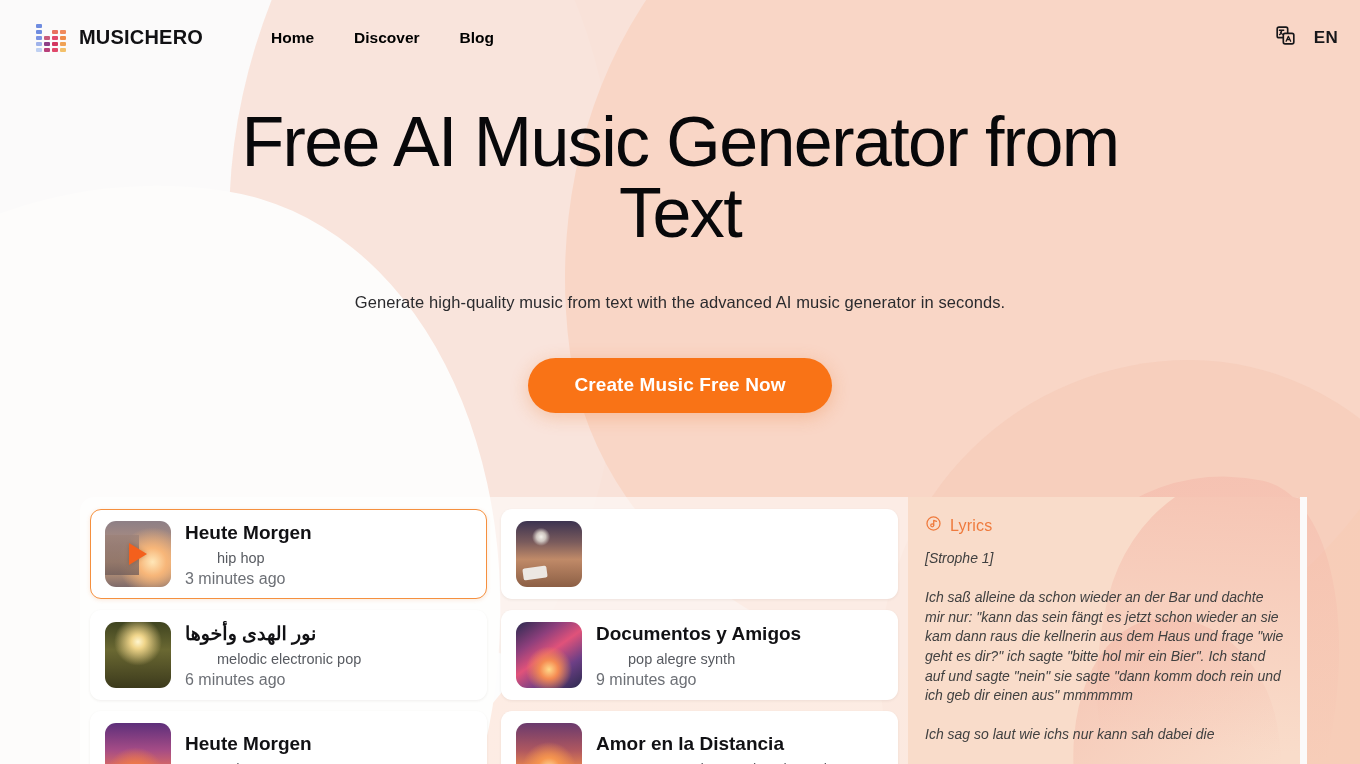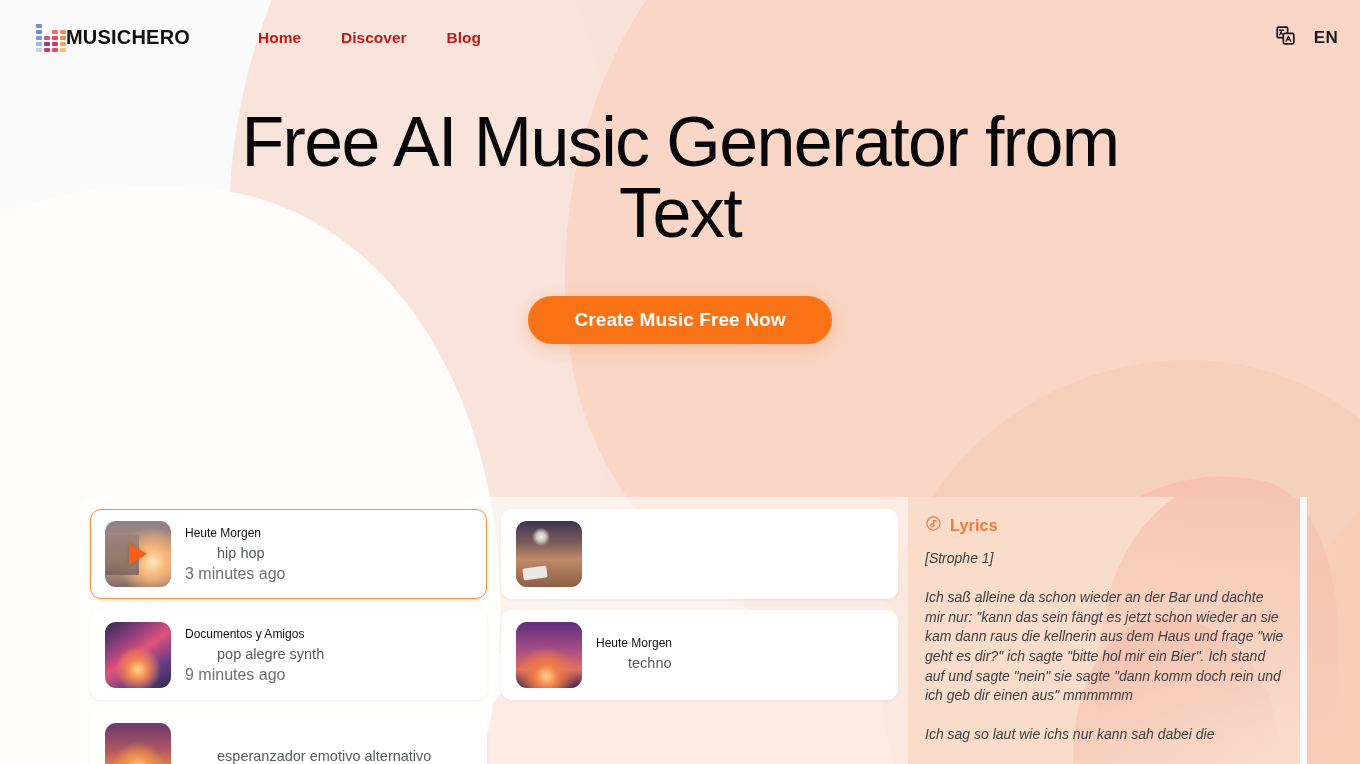--- a/index.html
+++ b/index.html
@@ -95,20 +95,21 @@
     position: relative;
     z-index: 5;
     height: 75px;
     display: flex;
     align-items: center;
     padding: 0 22px 0 36px;
   }
   .brand {
     display: flex;
     align-items: center;
+    gap: 13px;
     cursor: pointer;
   }
   .logo-grid {
     display: grid;
     grid-template-columns: repeat(4, 6px);
     grid-template-rows: repeat(5, 4px);
     gap: 2px;
     width: 30px;
   }
   .logo-grid i { display: block; border-radius: 1px; background: transparent; }
@@ -120,21 +121,21 @@
   }
   .nav {
     display: flex;
     align-items: center;
     gap: 40px;
     margin-left: 68px;
   }
   .nav a {
     font-size: 15.5px;
     font-weight: 600;
-    color: #b91c1c;
+    color: #000000;
     text-decoration: none;
     cursor: pointer;
   }
   .header-right {
     margin-left: auto;
     display: flex;
     align-items: center;
     gap: 18px;
     cursor: pointer;
   }
@@ -174,21 +175,21 @@
   }
   .cta-btn {
     border: none;
     background: #f97316;
     color: #fff;
     font-family: inherit;
     font-size: 19px;
     font-weight: 700;
     letter-spacing: .1px;
     padding: 0 46px;
-    height: 48px;
+    height: 55px;
     border-radius: 28px;
     cursor: pointer;
     box-shadow: 0 4px 18px rgba(236,110,30,.28);
   }
 
   
   .panel {
     position: absolute;
     left: 80px;
     top: 497px;
@@ -244,22 +245,22 @@
   }
   .play-badge:before {
     content: "";
     border-style: solid;
     border-width: 11px 0 11px 18px;
     border-color: transparent transparent transparent #f4601c;
     filter: drop-shadow(0 0 2px rgba(0,0,0,.2));
   }
   .song-meta { min-width: 0; overflow: hidden; }
   .song-title {
-    font-size: 12px;
-    font-weight: 400;
+    font-size: 19px;
+    font-weight: 700;
     color: #111114;
     white-space: nowrap;
     overflow: hidden;
     text-overflow: ellipsis;
     line-height: 1.35;
   }
   .song-title.rtl { direction: rtl; text-align: left; }
   .song-genre {
     margin-top: 4px;
     font-size: 14.5px;
@@ -354,21 +355,21 @@
   }
   .lyrics-inner { position: relative; z-index: 2; }
   .lyrics-head {
     display: flex;
     align-items: center;
     gap: 8px;
     margin-bottom: 13px;
   }
   .lyrics-head-text {
     font-size: 16px;
-    font-weight: 700;
+    font-weight: 400;
     color: #ef7a3d;
     letter-spacing: .2px;
   }
   .lyrics-body {
     font-size: 14px;
     line-height: 19.6px;
     color: #404040;
     white-space: pre-wrap;
     font-style: italic;
   }
@@ -436,20 +437,21 @@
         <path d="M5 6h5M7.5 6v1.2c0 2-1 3.2-2.3 3.8M6.2 8.1c.5 1.6 1.6 2.3 2.9 2.6" stroke-width="1.5"></path>
         <path d="M12.7 18.6l2.6-5.6 2.6 5.6M13.6 16.8h3.4" stroke-width="1.5"></path>
       </svg>
     </span>
     <span class="lang-label">EN</span>
   </div>
 </div>
 
 <div class="hero">
   <h1>Free AI Music Generator from Text</h1>
+  <div class="hero-sub">Generate high-quality music from text with the advanced AI music generator in seconds.</div>
   <div class="cta-wrap">
     <button class="cta-btn">Create Music Free Now</button>
   </div>
 </div>
 
 <div class="panel">
   <div class="songs-area" id="songs-area">
       <div class="song-card active">
         <div class="thumb">
           <div class="art art-sunset-balcony"></div>
@@ -461,20 +463,30 @@
           <div class="song-time">3 minutes ago</div>
         </div>
       </div>
       <div class="song-card">
         <div class="thumb">
           <div class="art art-desert-moon"></div>
         </div>
       </div>
       <div class="song-card">
         <div class="thumb">
+          <div class="art art-forest"></div>
+        </div>
+        <div class="song-meta">
+          <div class="song-title rtl">نور الهدى وأخوها</div>
+          <div class="song-genre">melodic electronic pop</div>
+          <div class="song-time">6 minutes ago</div>
+        </div>
+      </div>
+      <div class="song-card">
+        <div class="thumb">
           <div class="art art-psychedelic"></div>
         </div>
         <div class="song-meta">
           <div class="song-title">Documentos y Amigos</div>
           <div class="song-genre">pop alegre synth</div>
           <div class="song-time">9 minutes ago</div>
         </div>
       </div>
       <div class="song-card">
         <div class="thumb">
@@ -484,20 +496,21 @@
           <div class="song-title">Heute Morgen</div>
           <div class="song-genre">techno</div>
           <div class="song-time"></div>
         </div>
       </div>
       <div class="song-card">
         <div class="thumb">
           <div class="art art-orange-sunset"></div>
         </div>
         <div class="song-meta">
+          <div class="song-title">Amor en la Distancia</div>
           <div class="song-genre">esperanzador emotivo alternativo</div>
           <div class="song-time"></div>
         </div>
       </div>
     </div>
 
   <div class="lyrics-panel">
     <div class="lyrics-bg"></div>
     <div class="lyrics-inner">
       <div class="lyrics-head">

